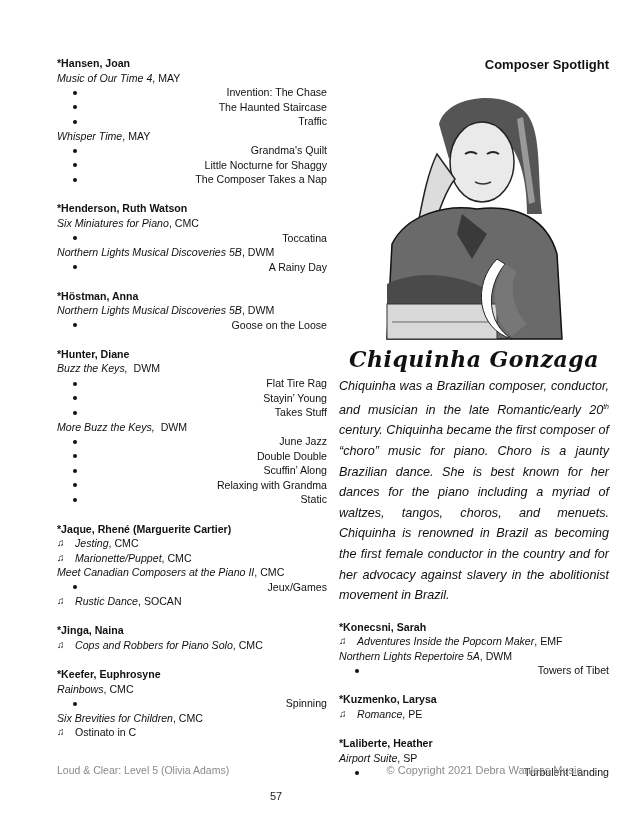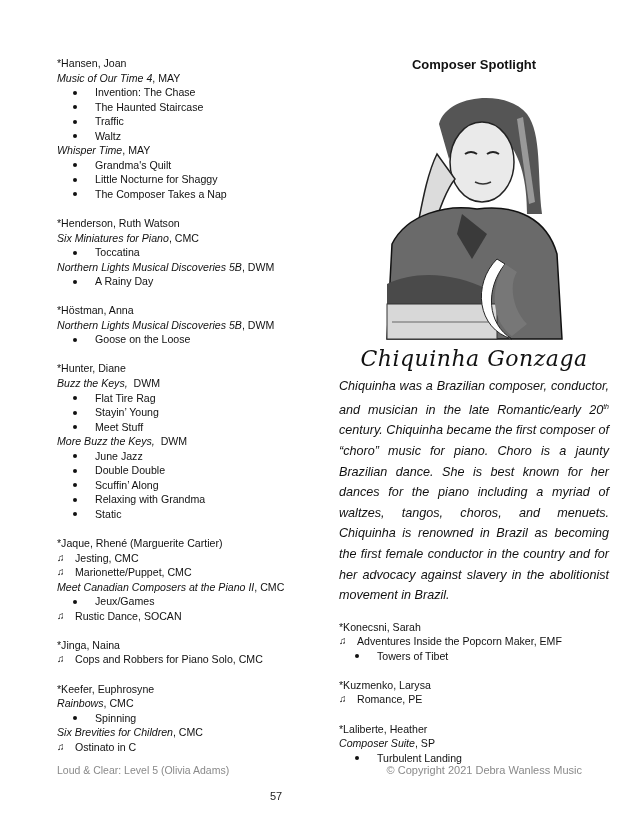--- a/index.html
+++ b/index.html
@@ -9,43 +9,43 @@
   }
   .col-left {
     position: absolute; left: 57px; top: 56px; width: 270px;
     font-size: 10.6px; line-height: 14.55px;
   }
   .col-right {
     position: absolute; left: 339px; top: 56px; width: 270px;
     font-size: 10.6px; line-height: 14.55px;
   }
   .entry { margin-bottom: 14.55px; }
-  .name { font-weight: normal; }
+  .name { font-weight: bold; }
   .book { font-style: italic; }
   .book .pub { font-style: normal; margin-top: 24px; }
   ul.pieces { list-style: none; margin: 0; padding: 0; }
-  ul.pieces li { position: relative; padding-left: 38px; }
+  ul.pieces li { position: relative; padding-left: 38px; text-align: right; }
   ul.pieces li .bullet {
     position: absolute; left: 16px; top: 5.5px; width: 4px; height: 4px;
     border-radius: 50%; background: #111;
   }
   .note-line { position: relative; padding-left: 18px; }
   .note-line .note {
     position: absolute; left: 0; top: 0; font-style: normal; font-size: 10px;
   }
-  .note-line .title-it { }
+  .note-line .title-it { font-style: italic; }
   .spot-title {
-    text-align: center; font-weight: bold; font-size: 13px; line-height: 18px;
+    text-align: right; font-weight: bold; font-size: 13px; line-height: 18px;
     margin-top: 0; margin-left: 0px;
   }
   .portrait {
     display: block; margin: 10px 0 0 38px; width: 200px; height: 260px;
   }
   .sig {
-    text-align: center; font-family: "DejaVu Serif", serif; font-style: italic; font-weight: normal;
+    text-align: center; font-family: "DejaVu Serif", serif; font-style: italic; font-weight: bold;
     font-size: 22px; line-height: 26px; margin-top: 2px; letter-spacing: 0.5px;
   }
   .bio {
     font-style: italic; font-size: 12.6px; line-height: 20.6px; text-align: justify;
     margin-top: 4px; width: 270px;
   }
   .bio sup { font-size: 7px; }
   .right-entries { margin-top: 14px; }
   .footer-left {
     position: absolute; left: 57px; top: 764px; font-size: 10.5px; color: #8a8a8a; text-align: right;
@@ -62,21 +62,20 @@
 <body>
 
 <div class="col-left" id="left-col">
     <div class="entry">
       <div class="name">*Hansen, Joan</div>
       <div class="book"><span>Music of Our Time 4</span><span class="pub" style="white-space: pre;">, MAY</span></div>
       <ul class="pieces">
         <li><span class="bullet"></span><span>Invention: The Chase</span></li>
         <li><span class="bullet"></span><span>The Haunted Staircase</span></li>
         <li><span class="bullet"></span><span>Traffic</span></li>
-        <li><span class="bullet"></span><span>Waltz</span></li>
       </ul>
       <div class="book"><span>Whisper Time</span><span class="pub" style="white-space: pre;">, MAY</span></div>
       <ul class="pieces">
         <li><span class="bullet"></span><span>Grandma's Quilt</span></li>
         <li><span class="bullet"></span><span>Little Nocturne for Shaggy</span></li>
         <li><span class="bullet"></span><span>The Composer Takes a Nap</span></li>
       </ul>
     </div>
     <div class="entry">
       <div class="name">*Henderson, Ruth Watson</div>
@@ -95,21 +94,21 @@
       <ul class="pieces">
         <li><span class="bullet"></span><span>Goose on the Loose</span></li>
       </ul>
     </div>
     <div class="entry">
       <div class="name">*Hunter, Diane</div>
       <div class="book"><span>Buzz the Keys,</span><span class="pub" style="white-space: pre;">  DWM</span></div>
       <ul class="pieces">
         <li><span class="bullet"></span><span>Flat Tire Rag</span></li>
         <li><span class="bullet"></span><span>Stayin’ Young</span></li>
-        <li><span class="bullet"></span><span>Meet Stuff</span></li>
+        <li><span class="bullet"></span><span>Takes Stuff</span></li>
       </ul>
       <div class="book"><span>More Buzz the Keys,</span><span class="pub" style="white-space: pre;">  DWM</span></div>
       <ul class="pieces">
         <li><span class="bullet"></span><span>June Jazz</span></li>
         <li><span class="bullet"></span><span>Double Double</span></li>
         <li><span class="bullet"></span><span>Scuffin’ Along</span></li>
         <li><span class="bullet"></span><span>Relaxing with Grandma</span></li>
         <li><span class="bullet"></span><span>Static</span></li>
       </ul>
     </div>
@@ -163,31 +162,32 @@
 
     <path d="M120 175 C95 200,100 245,135 255 C110 240,108 205,128 180 Z" fill="#ffffff" stroke="#222" stroke-width="1"></path>
     <path d="M128 180 C112 205,115 238,135 252 L150 240 C135 225,132 200,140 188 Z" fill="#777"></path>
   </svg>
   <div class="sig">Chiquinha Gonzaga</div>
   <div class="bio"><span>Chiquinha was a Brazilian composer, conductor, and musician in the late Romantic/early 20</span><sup>th</sup><span> century. Chiquinha became the first composer of “choro” music for piano. Choro is a jaunty Brazilian dance. She is best known for her dances for the piano including a myriad of waltzes, tangos, choros, and menuets. Chiquinha is renowned in Brazil as becoming the first female conductor in the country and for her advocacy against slavery in the abolitionist movement in Brazil.</span></div>
   <div class="right-entries" id="right-entries">
       <div class="entry">
         <div class="name">*Konecsni, Sarah</div>
         <div class="note-line"><span class="note">♫</span><span class="title-it">Adventures Inside the Popcorn Maker</span><span>, EMF</span></div>
+        <div class="book"><span>Northern Lights Repertoire 5A</span><span class="pub" style="white-space: pre;">, DWM</span></div>
         <ul class="pieces">
           <li><span class="bullet"></span><span>Towers of Tibet</span></li>
         </ul>
       </div>
       <div class="entry">
         <div class="name">*Kuzmenko, Larysa</div>
         <div class="note-line"><span class="note">♫</span><span class="title-it">Romance</span><span>, PE</span></div>
       </div>
       <div class="entry">
         <div class="name">*Laliberte, Heather</div>
-        <div class="book"><span>Composer Suite</span><span class="pub" style="white-space: pre;">, SP</span></div>
+        <div class="book"><span>Airport Suite</span><span class="pub" style="white-space: pre;">, SP</span></div>
         <ul class="pieces">
           <li><span class="bullet"></span><span>Turbulent Landing</span></li>
         </ul>
       </div>
     </div>
 </div>
 
 <div class="footer-left">Loud &amp; Clear: Level 5 (Olivia Adams)</div>
 <div class="footer-right">© Copyright 2021 Debra Wanless Music</div>
 <div class="page-num">57</div>

